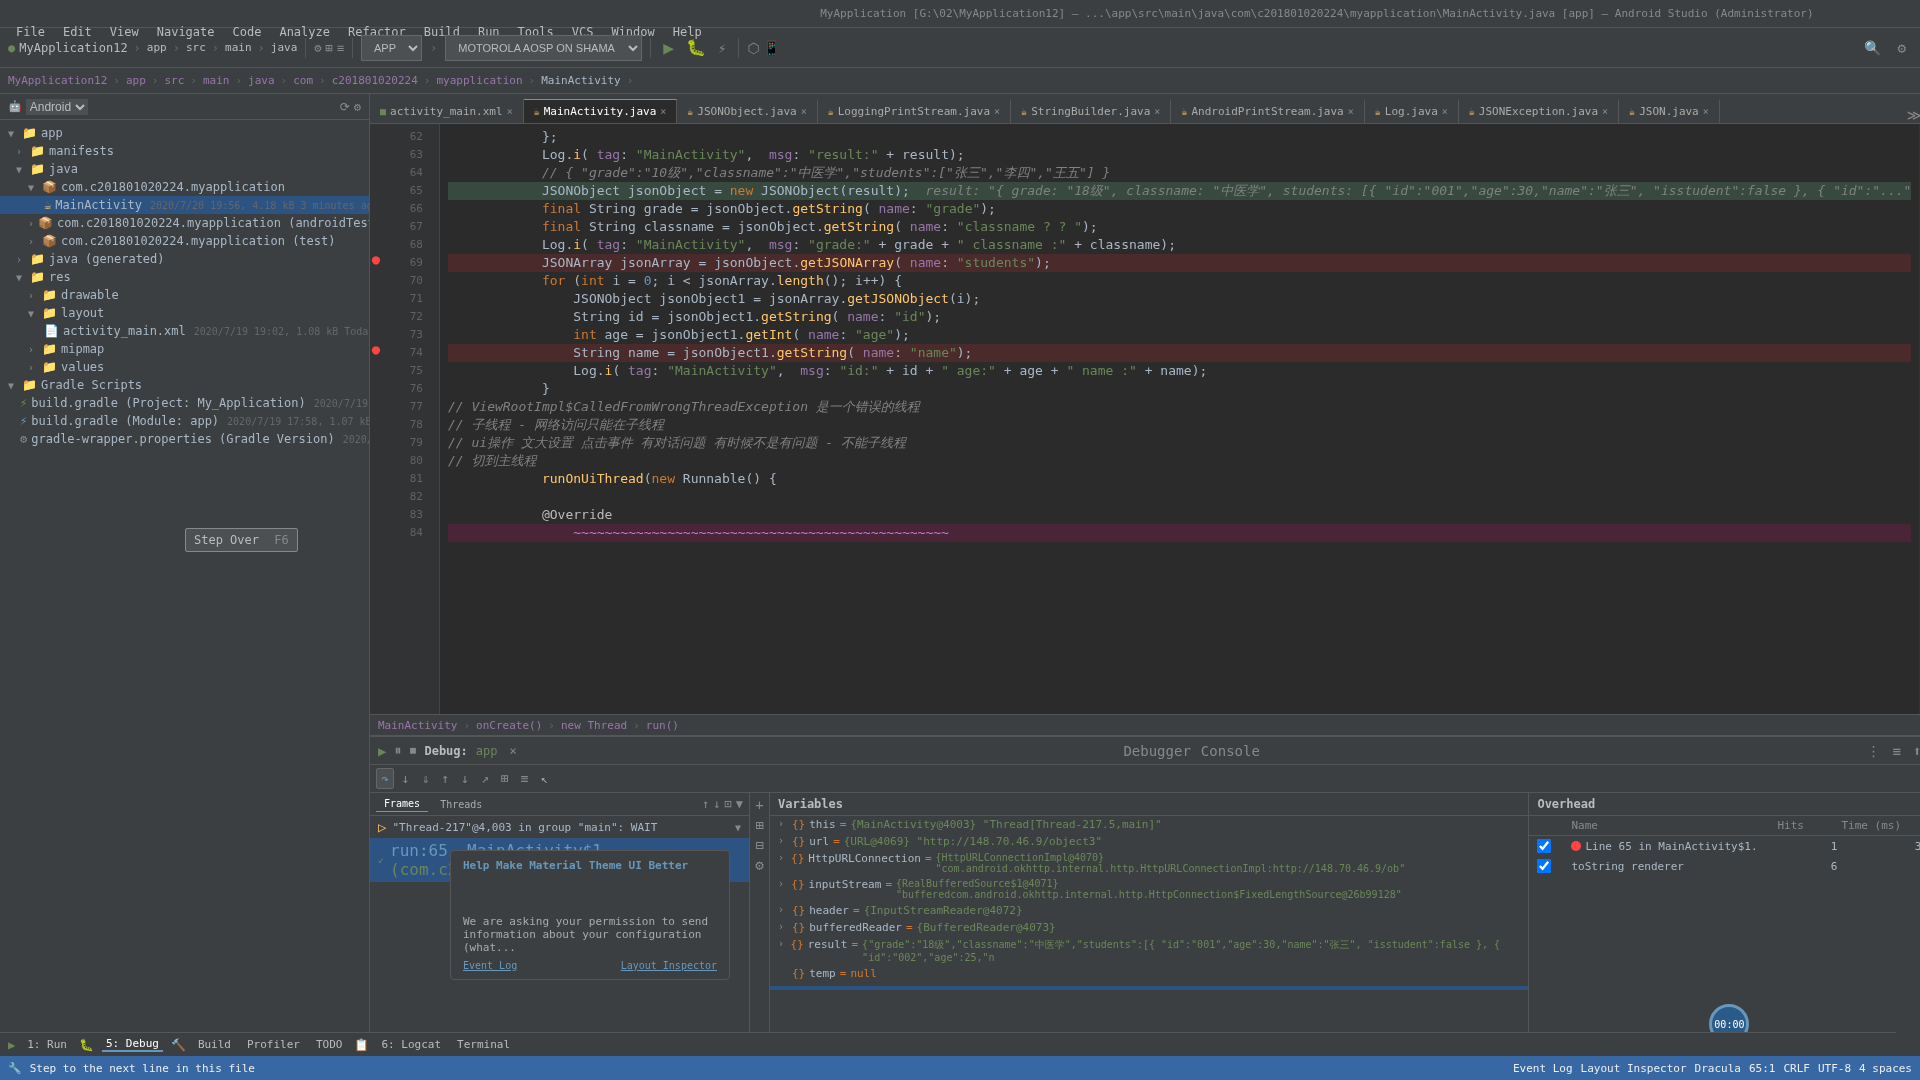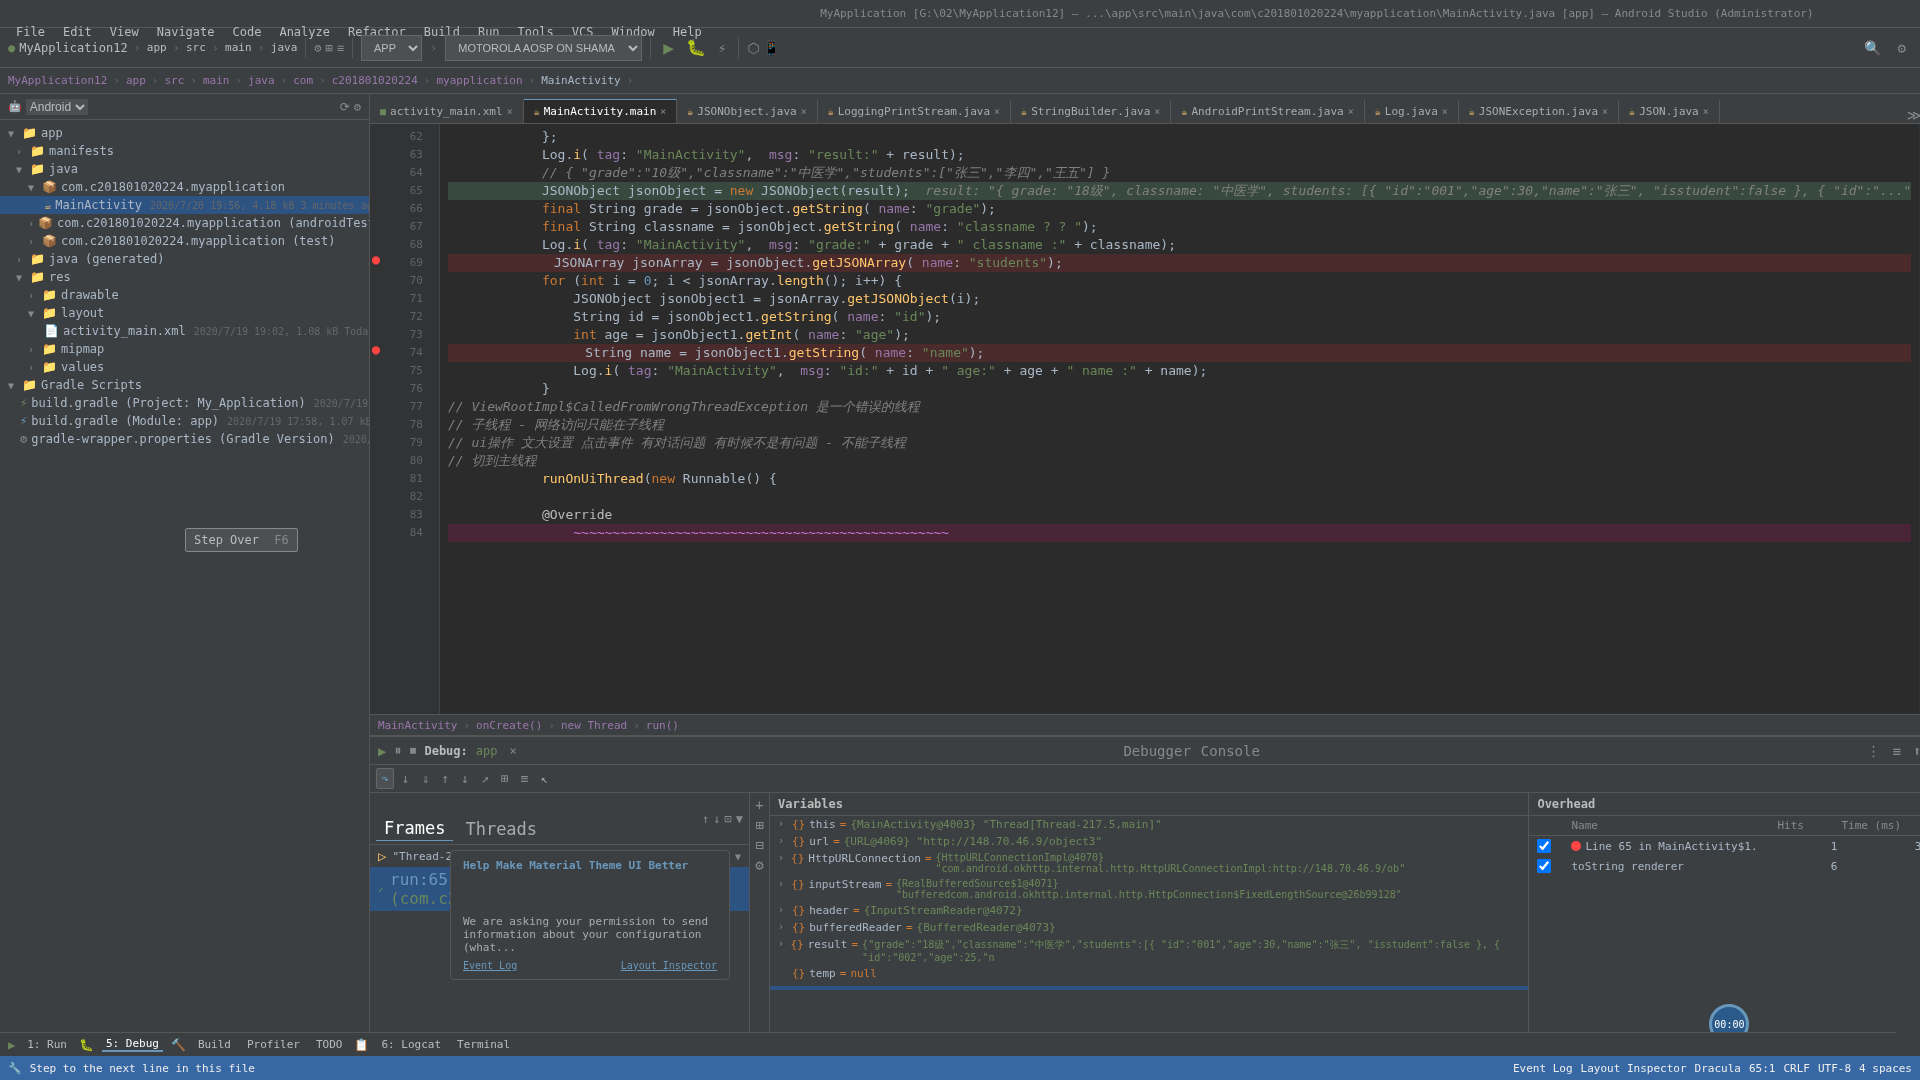--- a/index.html
+++ b/index.html
@@ -61,21 +61,21 @@
 
     
     #code-editor { flex: 1; display: flex; overflow-y: auto; font-family: 'Consolas', monospace; font-size: 13px; line-height: 18px; }
     #line-numbers { width: 50px; background: #313335; color: #606366; text-align: right; padding: 4px 8px 4px 0; user-select: none; flex-shrink: 0; border-right: 1px solid #444; }
     #line-numbers .ln { display: block; padding-right: 8px; font-size: 11px; height: 18px; line-height: 18px; }
     #gutter { width: 20px; background: #313335; flex-shrink: 0; }
     .gutter-marker { width: 12px; height: 18px; line-height: 18px; display: block; text-align: center; }
     #code-content { flex: 1; padding: 4px 8px; overflow: hidden; }
     .code-line { height: 18px; line-height: 18px; white-space: pre; display: block; }
     .code-line.highlight-green { background: #384940; }
-    .code-line.breakpoint-line { background: #4a2a2a; padding-left: 12px; }
+    .code-line.breakpoint-line { background: #4a2a2a; }
     .kw { color: #cc7832; }
     .str { color: #6a8759; }
     .num { color: #6897bb; }
     .cmt { color: #808080; font-style: italic; }
     .method { color: #ffc66d; }
     .type { color: #a9b7c6; }
     .var { color: #a9b7c6; }
 
     
     #editor-breadcrumb { height: 22px; background: #3c3f41; border-top: 1px solid #555; border-bottom: 1px solid #555; display: flex; align-items: center; padding: 0 8px; font-size: 11px; color: #888; gap: 4px; }
@@ -84,21 +84,21 @@
     #debug-panel { height: 320px; background: #3c3f41; border-top: 1px solid #555; display: flex; flex-direction: column; }
     #debug-header { height: 28px; display: flex; align-items: center; padding: 0 8px; gap: 8px; border-bottom: 1px solid #555; }
     #debug-header .debug-title { font-size: 12px; color: #bbb; font-weight: bold; }
     #debug-header .debug-app { font-size: 12px; color: #6a8759; }
     #debug-header .close-btn { font-size: 12px; color: #888; cursor: pointer; margin-left: 4px; }
     #debug-content { display: flex; flex: 1; overflow: hidden; }
 
     
     #frames-panel { width: 380px; border-right: 1px solid #555; display: flex; flex-direction: column; }
     #frames-toolbar { display: flex; align-items: center; padding: 3px 6px; gap: 4px; border-bottom: 1px solid #555; }
-    .frames-tab { padding: 2px 8px; font-size: 17px; cursor: pointer; color: #aaa; margin-top: 20px; }
+    .frames-tab { padding: 2px 8px; font-size: 10px; cursor: pointer; color: #aaa; }
     .frames-tab.active { color: #fff; border-bottom: 1px solid #6897bb; }
     #frame-list { flex: 1; overflow-y: auto; }
     .frame-item { padding: 3px 8px; font-size: 11px; cursor: pointer; display: flex; align-items: center; gap: 6px; }
     .frame-item.selected { background: #2d5382; }
 
     
     #variables-panel { flex: 1; border-right: 1px solid #555; display: flex; flex-direction: column; }
     #variables-header { padding: 4px 8px; font-size: 12px; color: #bbb; font-weight: bold; border-bottom: 1px solid #555; }
     #variables-list { flex: 1; overflow-y: auto; }
     .var-item { padding: 2px 8px; font-size: 11px; cursor: pointer; display: flex; align-items: flex-start; gap: 4px; }
@@ -336,21 +336,21 @@
   <div id="editor-area">
 
     <div id="tab-bar">
       <div class="tab">
         <span style="color:#6a8759; font-size:10px;">■</span>
         <span>activity_main.xml</span>
         <span class="tab-close">×</span>
       </div>
       <div class="tab active">
         <span style="color:#ffc66d; font-size:10px;">☕</span>
-        <span>MainActivity.main</span>
+        <span>MainActivity.java</span>
         <span class="tab-close">×</span>
       </div>
       <div class="tab">
         <span style="color:#ffc66d; font-size:10px;">☕</span>
         <span>JSONObject.java</span>
         <span class="tab-close">×</span>
       </div>
       <div class="tab">
         <span style="color:#ffc66d; font-size:10px;">☕</span>
         <span>LoggingPrintStream.java</span>

